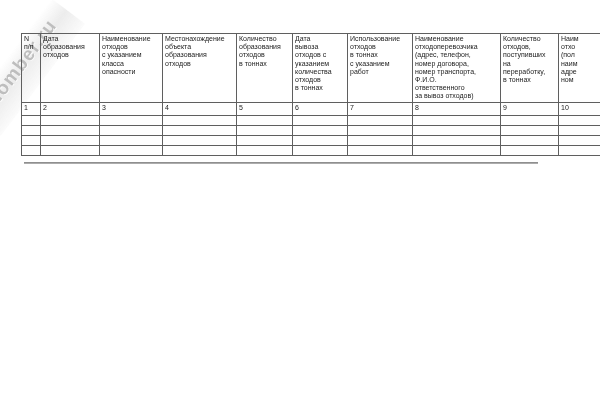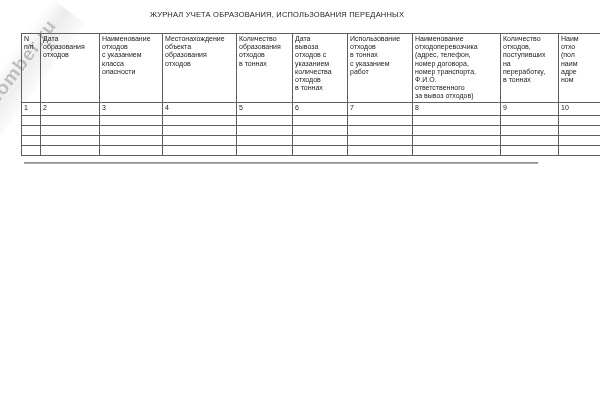--- a/index.html
+++ b/index.html
@@ -97,21 +97,20 @@
   }
 </style>
 </head>
 <body>
 
 <div class="page">
 
   <div class="watermark">Nomber.ru</div>
 
   <div class="doc-title">
-    <div>ЖУРНАЛ УЧЕТА ОБРАЗОВАНИЯ, ИСПОЛЬЗОВАНИЯ ПЕРЕДАННЫХ</div>
   </div>
 
   <table class="journal">
     <colgroup>
       <col class="col-c0">
         <col class="col-c1">
         <col class="col-c2">
         <col class="col-c3">
       <col class="col-c4">
         <col class="col-c5">

